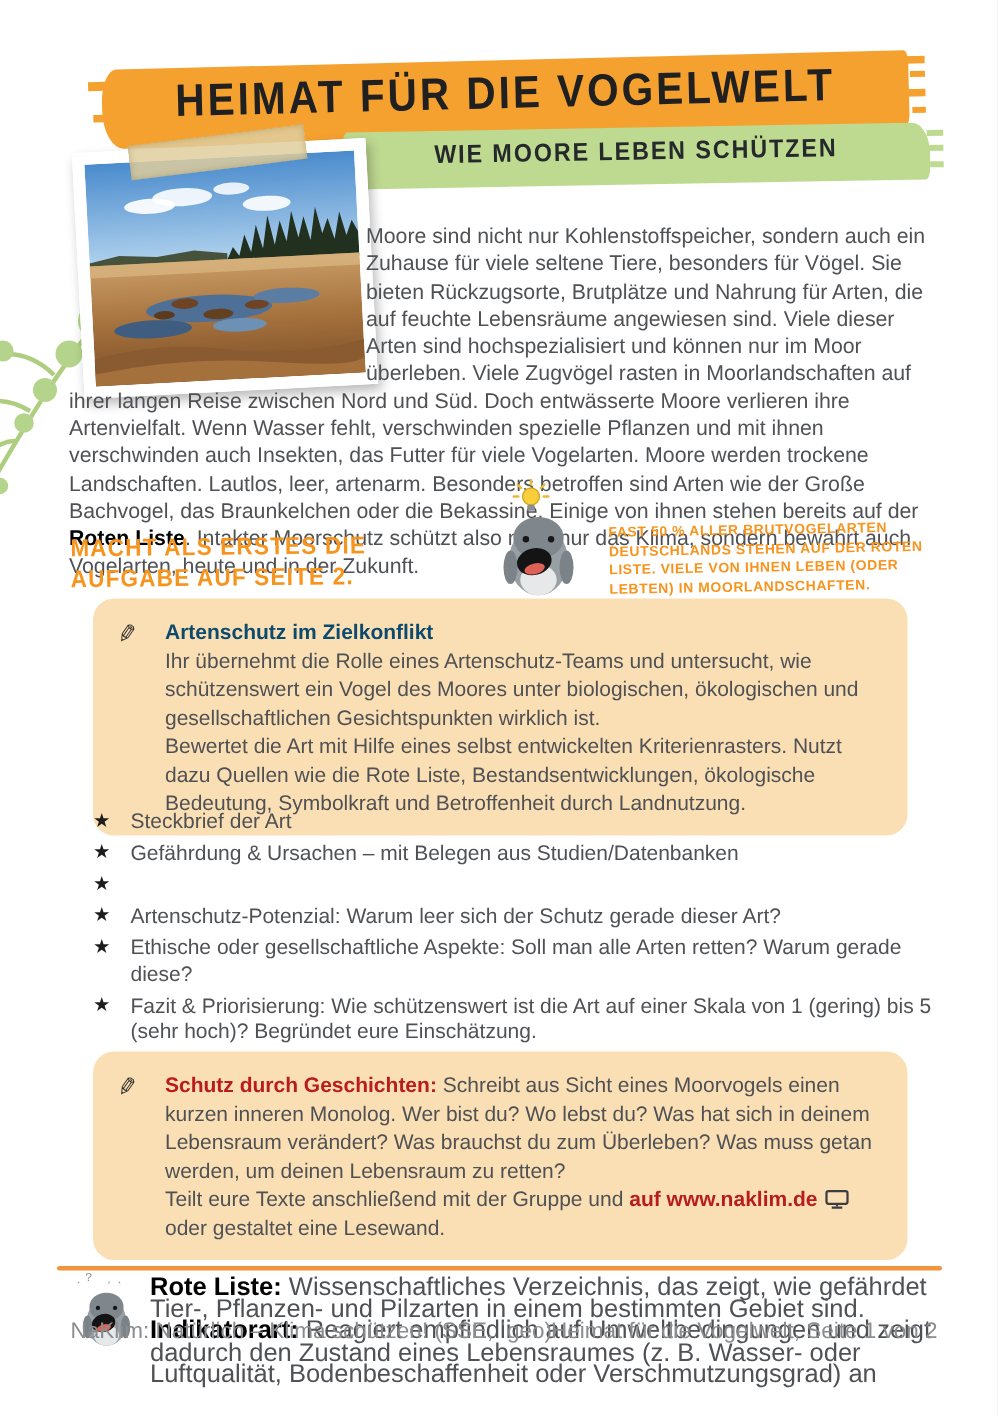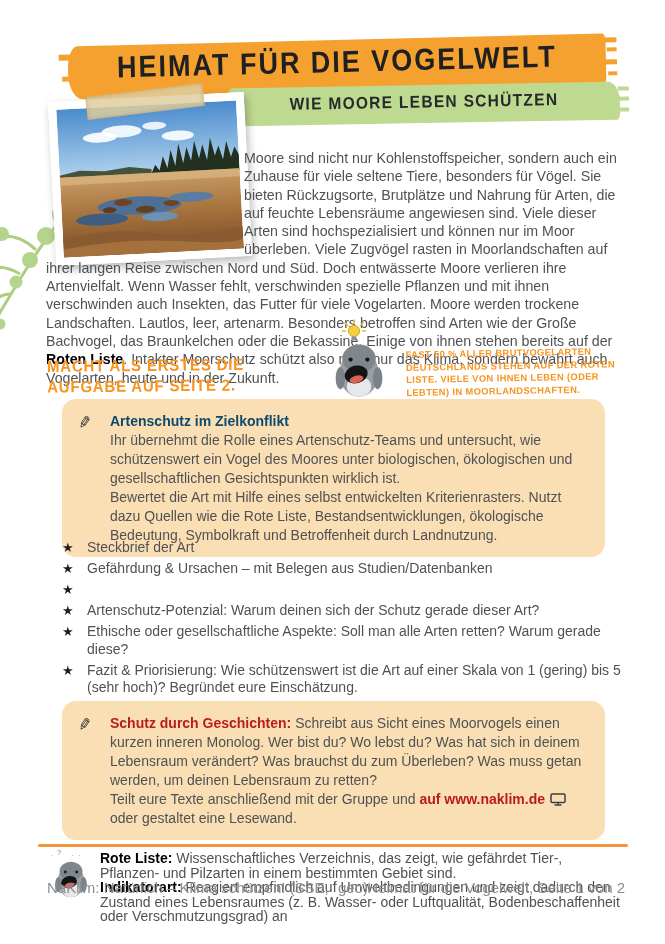--- a/index.html
+++ b/index.html
@@ -102,21 +102,21 @@
   
   #divider{
     position:absolute;left:38px;top:844px;width:590px;height:2.5px;
     background:#f0953c;border-radius:2px;z-index:5;
   }
   
   #glossary-bird{position:absolute;left:52px;top:855px;z-index:5;}
   #glossary-marks{position:absolute;left:50px;top:848px;font-size:8px;color:#8a8d90;z-index:5;letter-spacing:2px;font-family:Liberation Mono, monospace;}
   #glossary{
     position:absolute;left:100px;top:851px;width:524px;z-index:5;
-    font-size:14px;line-height:14.6px;color:#4f5154;
+    font-size:17px;line-height:14.6px;color:#4f5154;
   }
   
   .footer-text{
     position:absolute;top:879px;font-size:15px;color:#8a8d90;z-index:5;
   }
   #footer-left{left:47px;}
   #footer-right{right:40px;text-align:center;}
   
   .inline-icon{vertical-align:-2px;margin:0 1px;}
 </style>
@@ -257,21 +257,21 @@
     </div>
     <div class="task-row">
       <span class="star">★</span>
       <span><span>Gefährdung &amp; Ursachen – mit Belegen aus Studien/Datenbanken</span><span class="bold-italic"></span><span></span></span>
     </div>
     <div class="task-row">
       <span class="star">★</span>
     </div>
     <div class="task-row">
       <span class="star">★</span>
-      <span><span>Artenschutz-Potenzial: Warum deinen sich der Schutz gerade dieser Art?</span><span class="bold-italic"></span><span></span></span>
+      <span><span>Artenschutz-Potenzial: Warum leer sich der Schutz gerade dieser Art?</span><span class="bold-italic"></span><span></span></span>
     </div>
     <div class="task-row">
       <span class="star">★</span>
       <span><span>Ethische oder gesellschaftliche Aspekte: Soll man alle Arten retten? Warum gerade diese?</span><span class="bold-italic"></span><span></span></span>
     </div>
     <div class="task-row">
       <span class="star">★</span>
       <span><span>Fazit &amp; Priorisierung: Wie schützenswert ist die Art auf einer Skala von 1 (gering) bis 5 (sehr hoch)? Begründet eure Einschätzung.</span><span class="bold-italic"></span><span></span></span>
     </div>
   </div>

